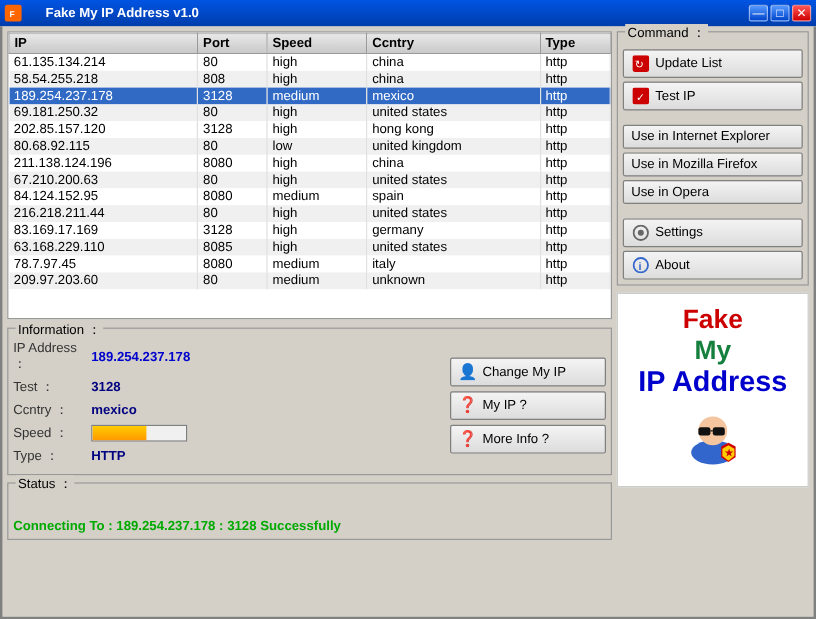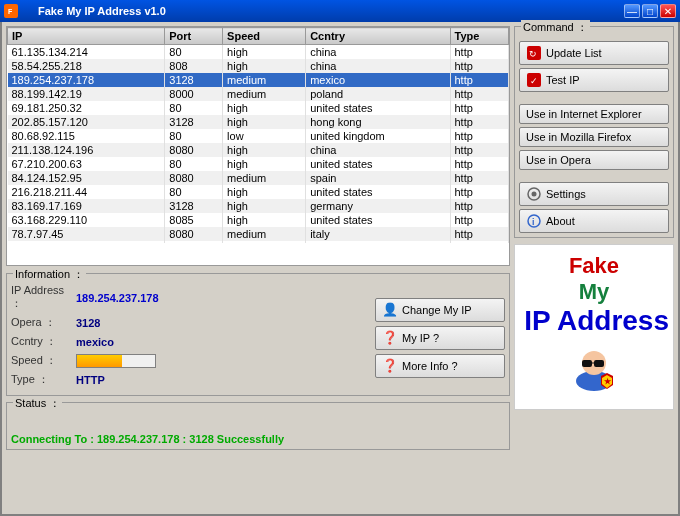--- a/index.html
+++ b/index.html
@@ -204,21 +204,21 @@
 
     
     .brand-section {
       text-align: center;
       padding: 8px 4px;
       background: white;
       border: 1px solid #ccc;
     }
     .brand-fake { color: #cc0000; font-size: 22px; font-weight: bold; }
     .brand-my { color: #15803d; font-size: 22px; font-weight: bold; }
-    .brand-ip { color: #0000cc; font-size: 28px; font-weight: bold; text-align: right; }
+    .brand-ip { color: #0000cc; font-size: 24px; font-weight: bold; }
     .brand-icon {
       margin-top: 6px;
       font-size: 32px;
     }
 
     .groupbox {
       border: 1px solid #999;
       padding: 10px 4px 4px 4px;
       position: relative;
       margin-bottom: 3px;
@@ -283,27 +283,20 @@
       <td>http</td>
     </tr>
                 <tr class="selected">
       <td>189.254.237.178</td>
       <td>3128</td>
       <td>medium</td>
       <td>mexico</td>
       <td>http</td>
     </tr>
                 <tr>
-      <td>88.199.142.19</td>
-      <td>8000</td>
-      <td>medium</td>
-      <td>poland</td>
-      <td>http</td>
-    </tr>
-                <tr>
       <td>69.181.250.32</td>
       <td>80</td>
       <td>high</td>
       <td>united states</td>
       <td>http</td>
     </tr>
                 <tr>
       <td>202.85.157.120</td>
       <td>3128</td>
       <td>high</td>
@@ -380,21 +373,21 @@
 
       <div class="groupbox" style="margin-top:4px;">
         <span class="groupbox-title">Information ：</span>
         <div class="info-content">
           <div class="info-left">
             <div class="info-row">
               <span class="info-label">IP Address ：</span>
               <span class="info-value blue">189.254.237.178</span>
             </div>
             <div class="info-row">
-              <span class="info-label">Opera ：</span>
+              <span class="info-label">Test ：</span>
               <span class="info-value">3128</span>
             </div>
             <div class="info-row">
               <span class="info-label">Ccntry ：</span>
               <span class="info-value">mexico</span>
             </div>
             <div class="info-row">
               <span class="info-label">Speed ：</span>
               <div class="speed-bar">
                 <div class="speed-fill"></div>

